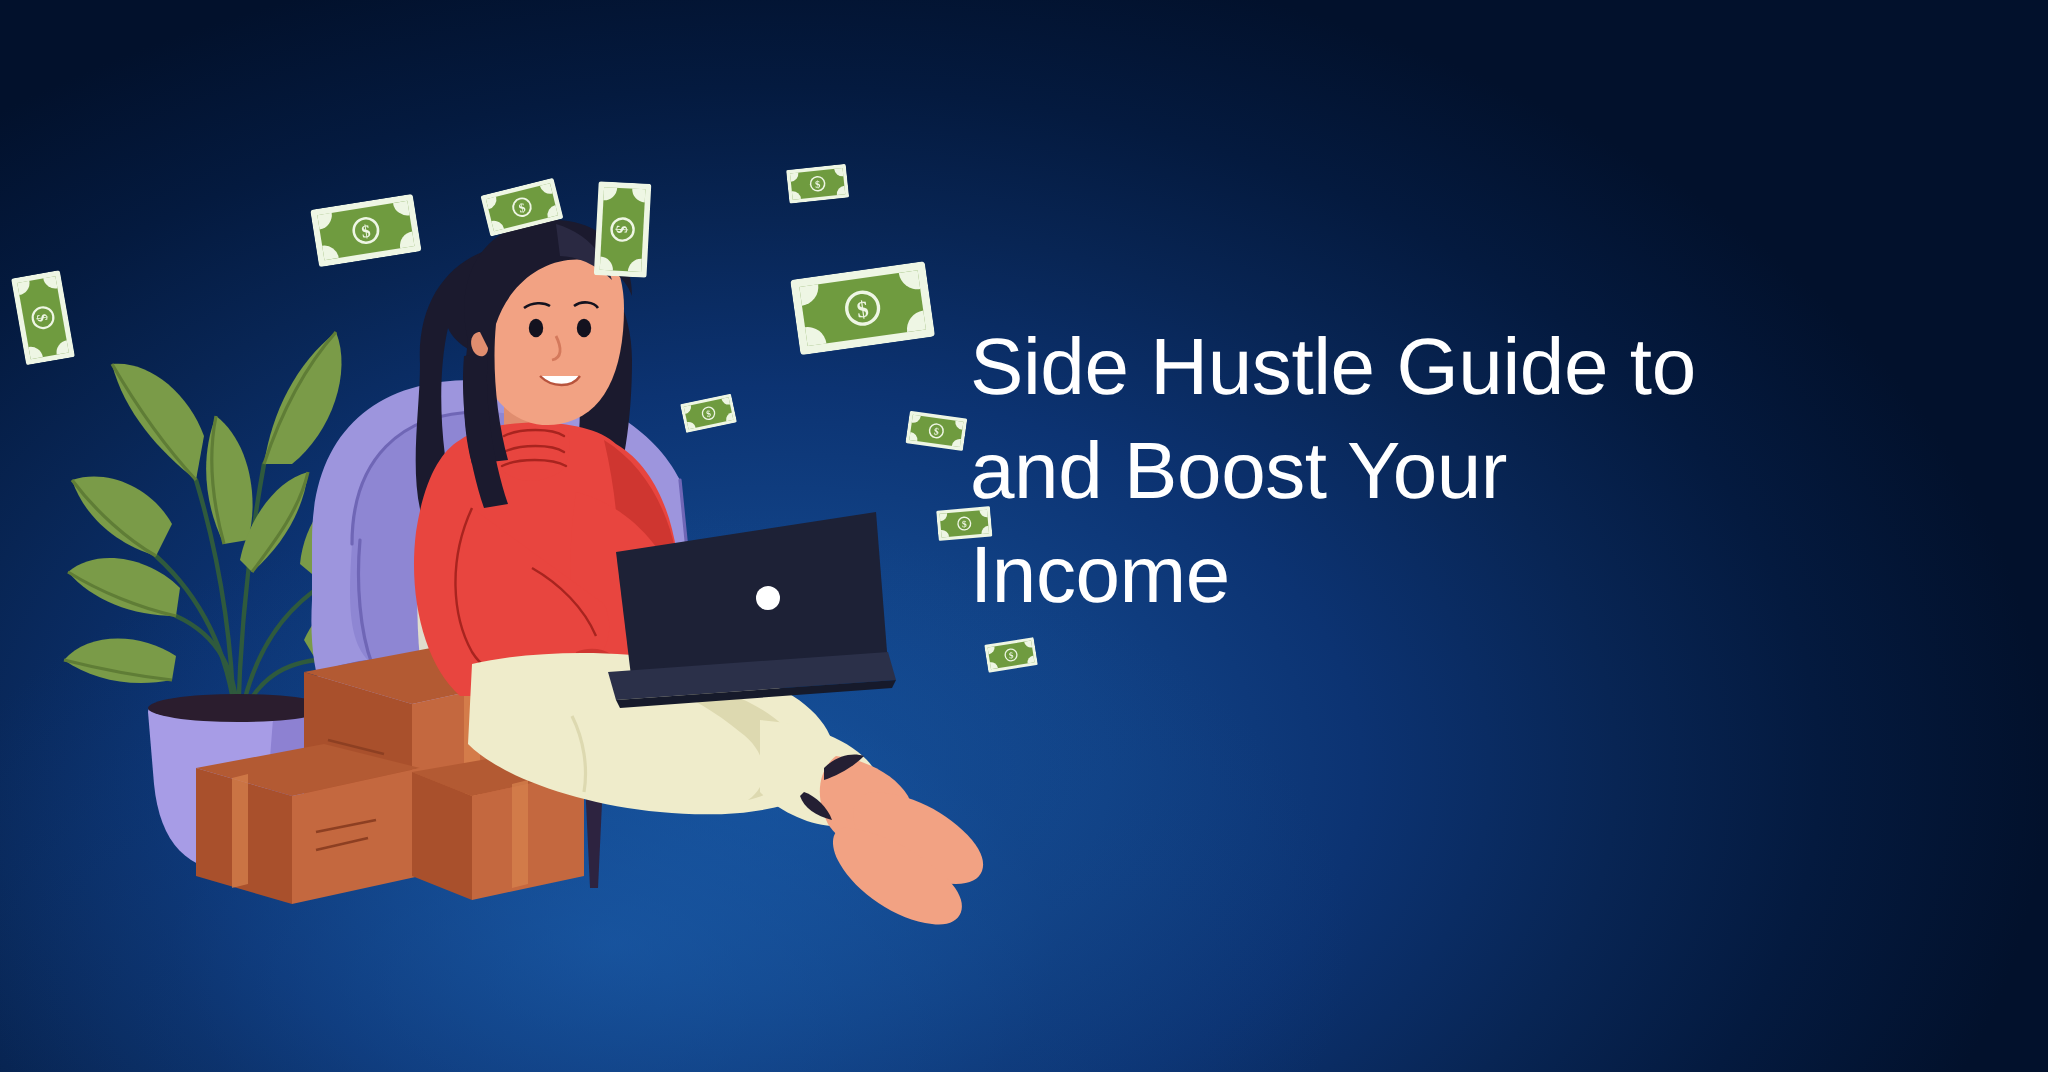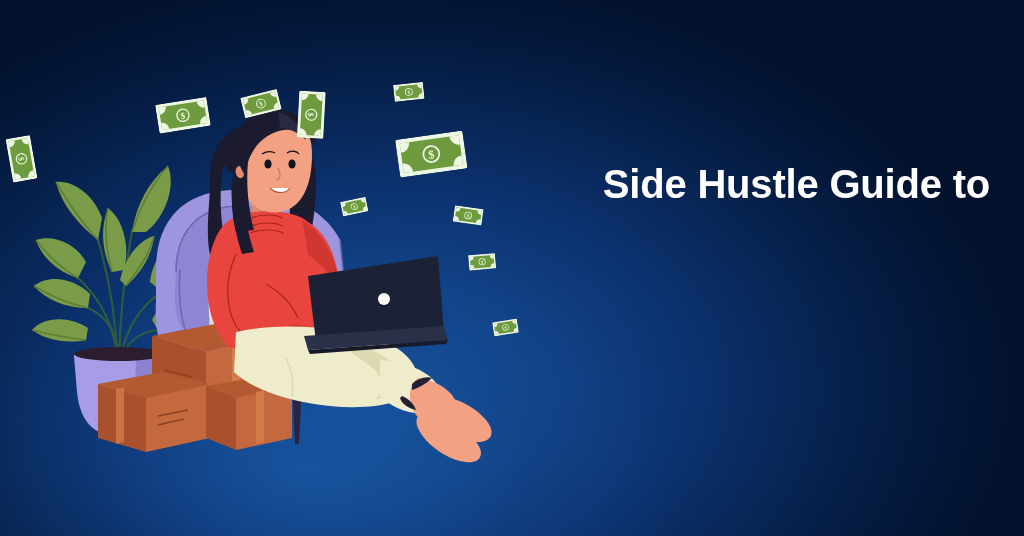--- a/index.html
+++ b/index.html
@@ -45,28 +45,28 @@
     left: 40px;
     top: 40px;
     width: 500px;
     height: 430px;
   }
   #illustration svg { display:block; width:100%; height:100%; overflow:visible; }
 
   
   #headline {
     position: absolute;
-    left: 500px;
+    left: 485px;
     top: 158px;
     width: 490px;
-    text-align: right;
+    text-align: left;
     color: #ffffff;
     font-size: 40px;
     line-height: 1.30;
-    font-weight: bold;
+    font-weight: normal;
     letter-spacing: -0.2px;
     text-rendering: optimizeLegibility;
   }
   #headline .ln { display:block; white-space: nowrap; }
 </style>
 </head>
 <body>
 
 <div id="canvas">
 
@@ -328,15 +328,17 @@
         <g transform="translate(-10,95) rotate(80)">
           <use href="#dollar-bill" width="44" height="25"></use>
         </g>
       </g>
 
     </svg>
   </div>
 
   <div id="headline">
     <span class="ln">Side Hustle Guide to</span>
+    <span class="ln">and Boost Your</span>
+    <span class="ln">Income</span>
   </div>
 
 </div>
 
 </body></html>

